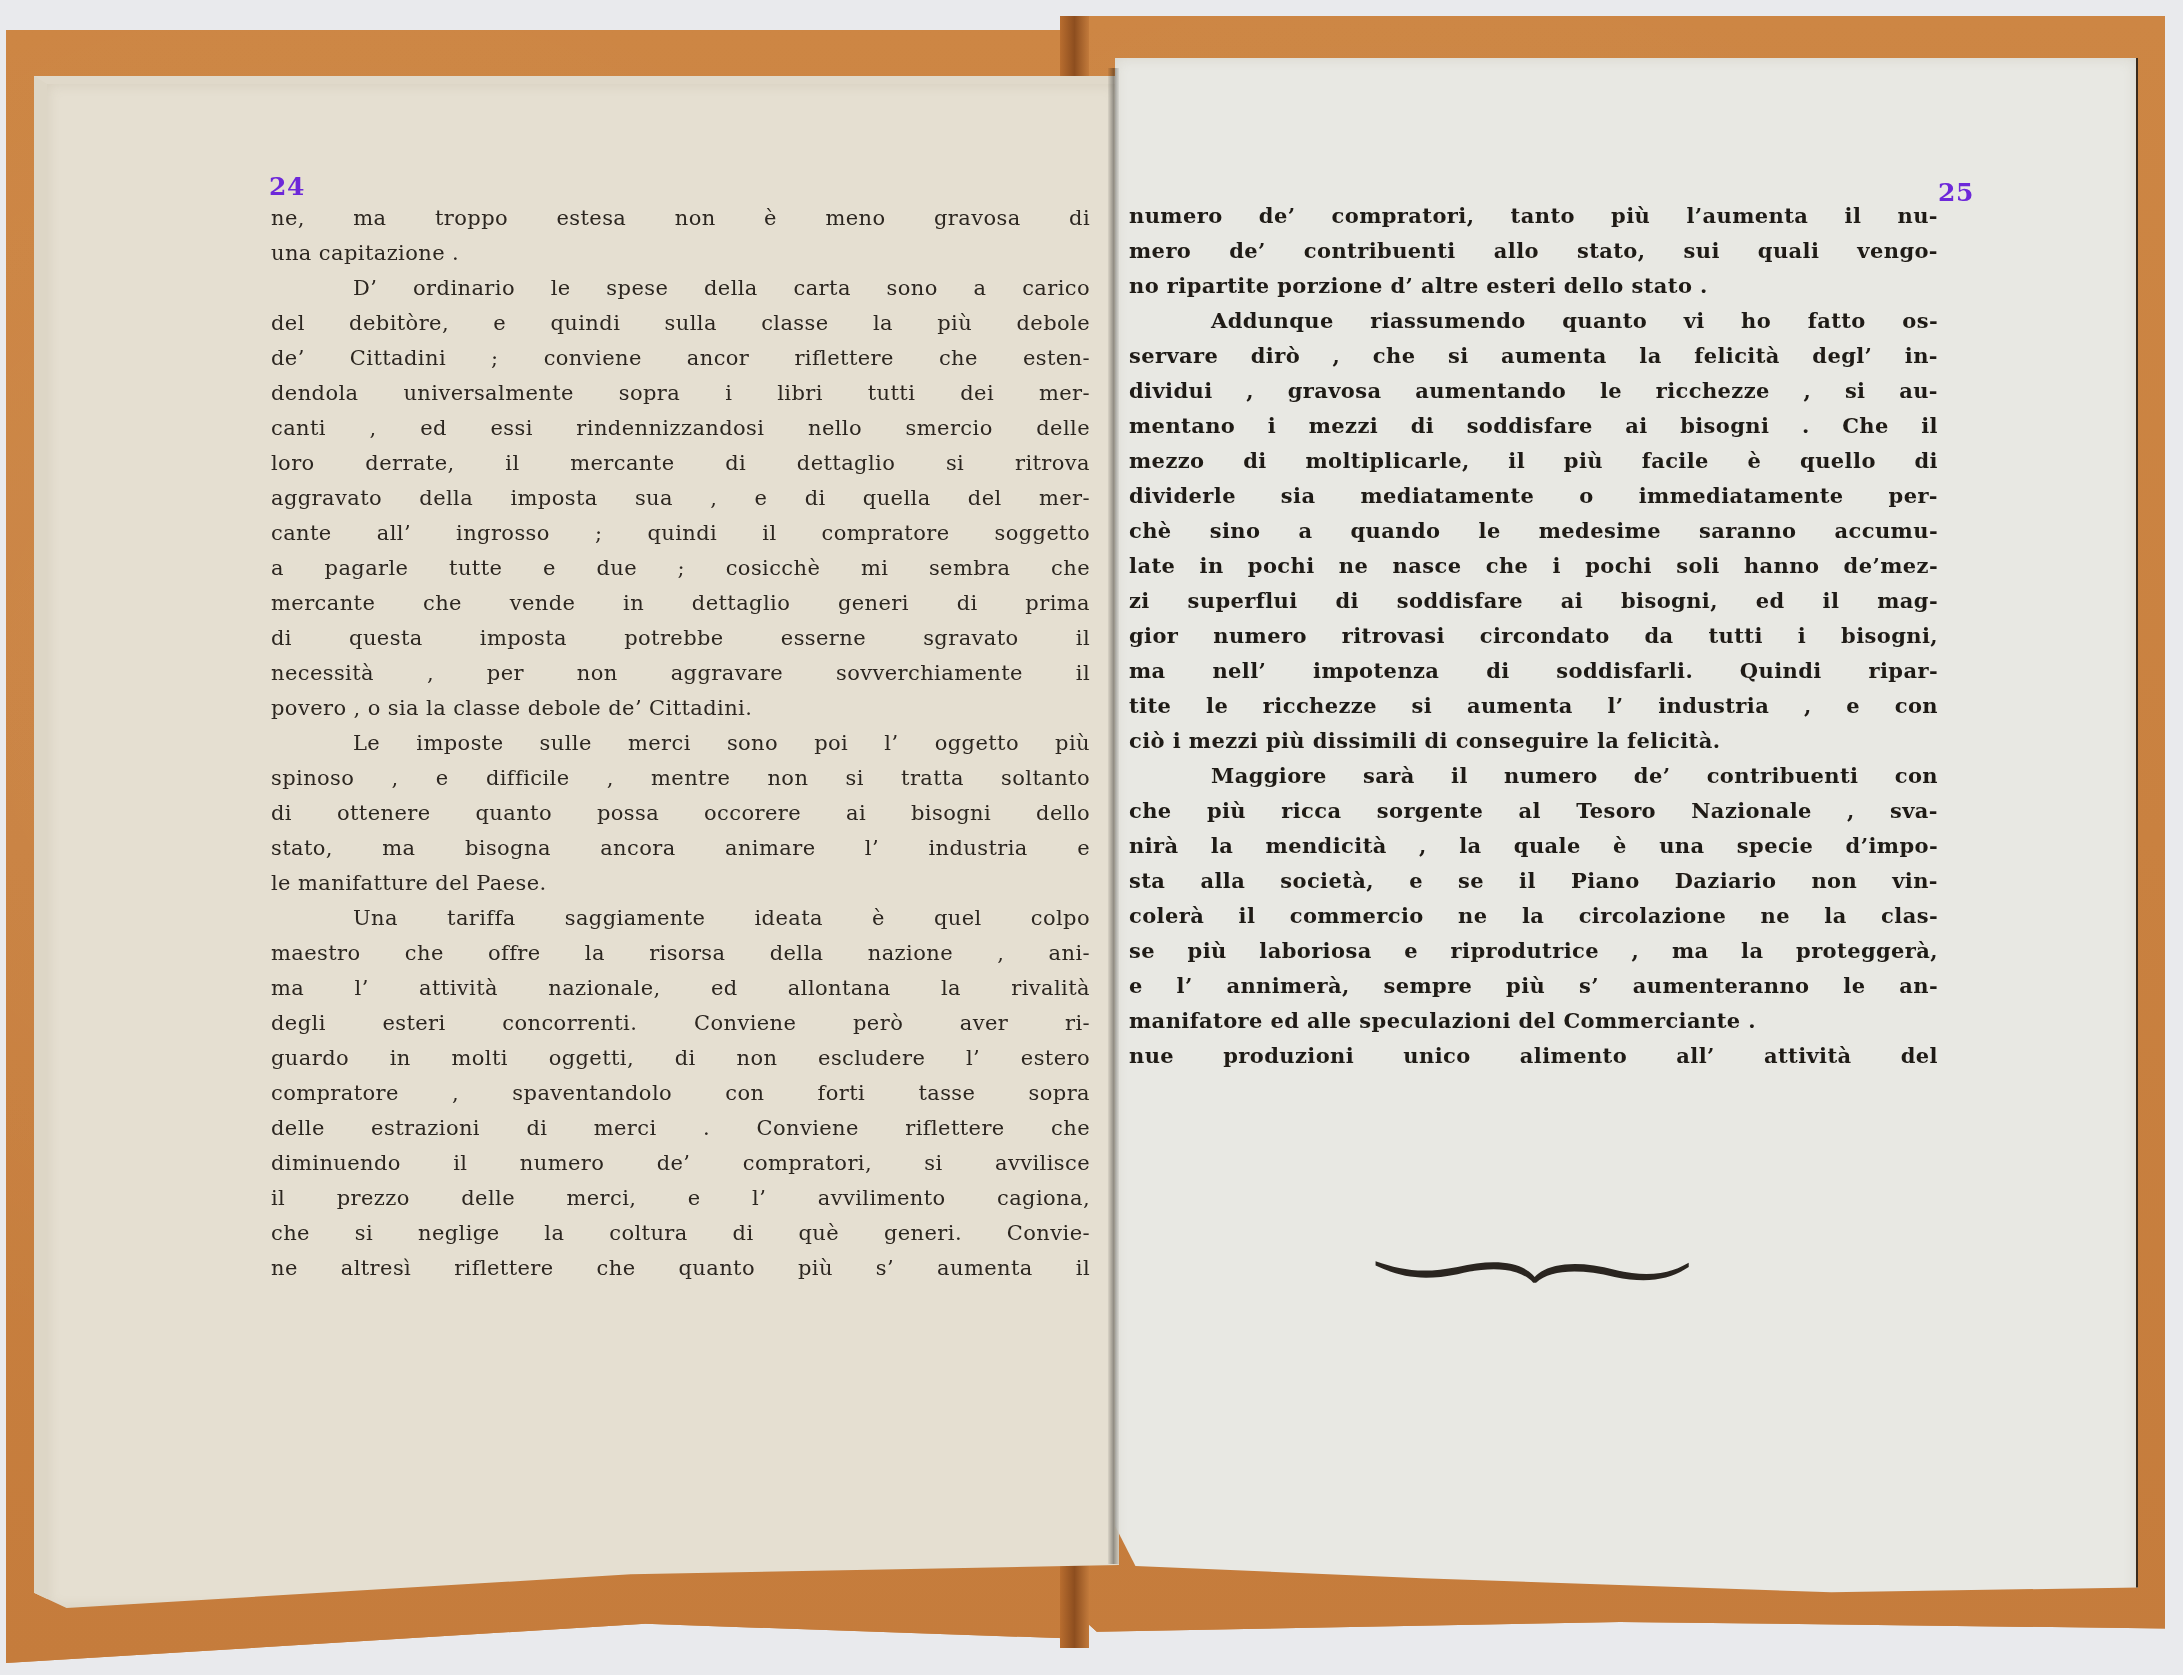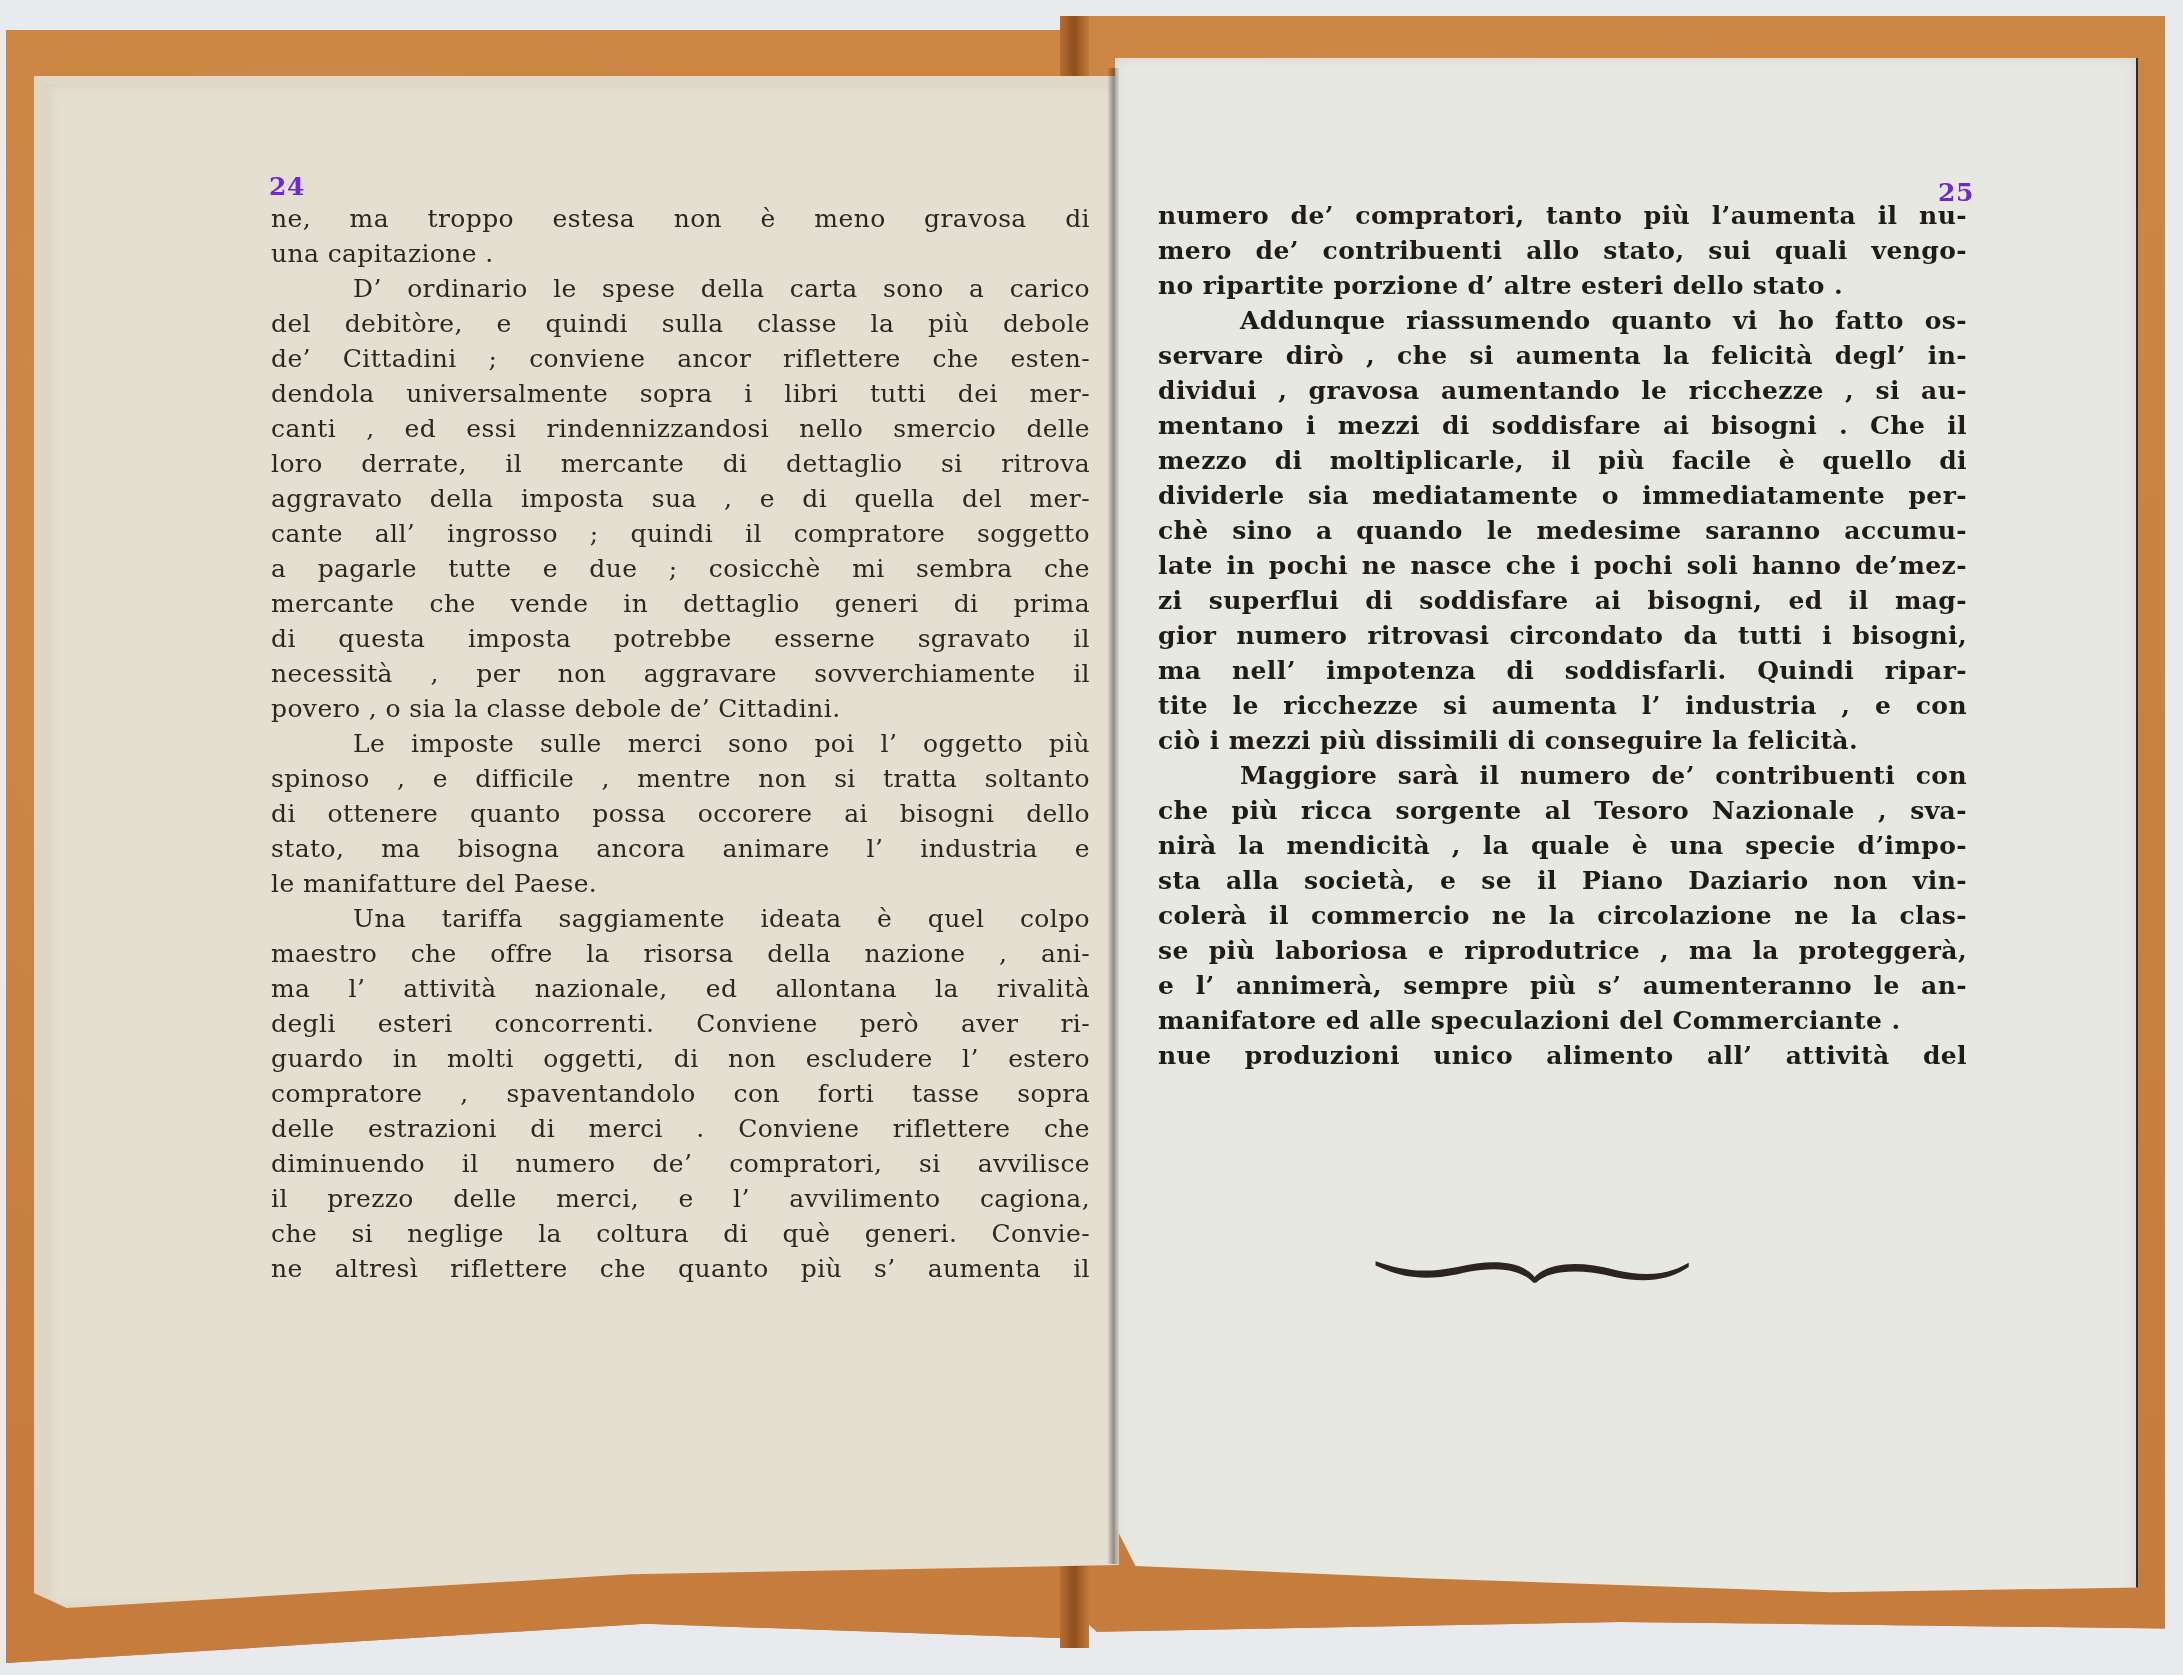--- a/index.html
+++ b/index.html
@@ -36,25 +36,25 @@
   }
   .gutter-shadow { position:absolute; left:1108px; top:68px; width:11.4px; height:1496px;
     background:linear-gradient(90deg, rgba(0,0,0,0.05), rgba(0,0,0,0.35), rgba(0,0,0,0.05)); }
   .folio {
     position:absolute; font-size:25px; color:#6d28d9; font-weight:bold; letter-spacing:0.7px;
   }
   .folio.left  { left:269px; top:172px; }
   .folio.right { left:1938px; top:178px; }
   .column {
     position:absolute; color:#2c2620;
-    font-size:25px; line-height:35px;
+    font-size:21px; line-height:35px;
     letter-spacing:0.4px;
   }
   .column.left  { left:271px;  top:201px; width:819px; }
-  .column.right { left:1158px; top:198px; width:809px; color:#1f1b16; font-weight:bold; }
+  .column.right { left:1129px; top:198px; width:809px; color:#1f1b16; font-weight:bold; }
   .line { display:block; white-space:nowrap; text-align:justify; text-align-last:justify; height:35px; }
   .line.last { text-align-last:left; }
   .line.indent { padding-left:82px; }
   .ornament { position:absolute; left:1372px; top:1254px; width:321px; height:36px; }
 </style>
 </head>
 <body>
 
 <div class="cover left"></div>
 <div class="cover right"></div>

